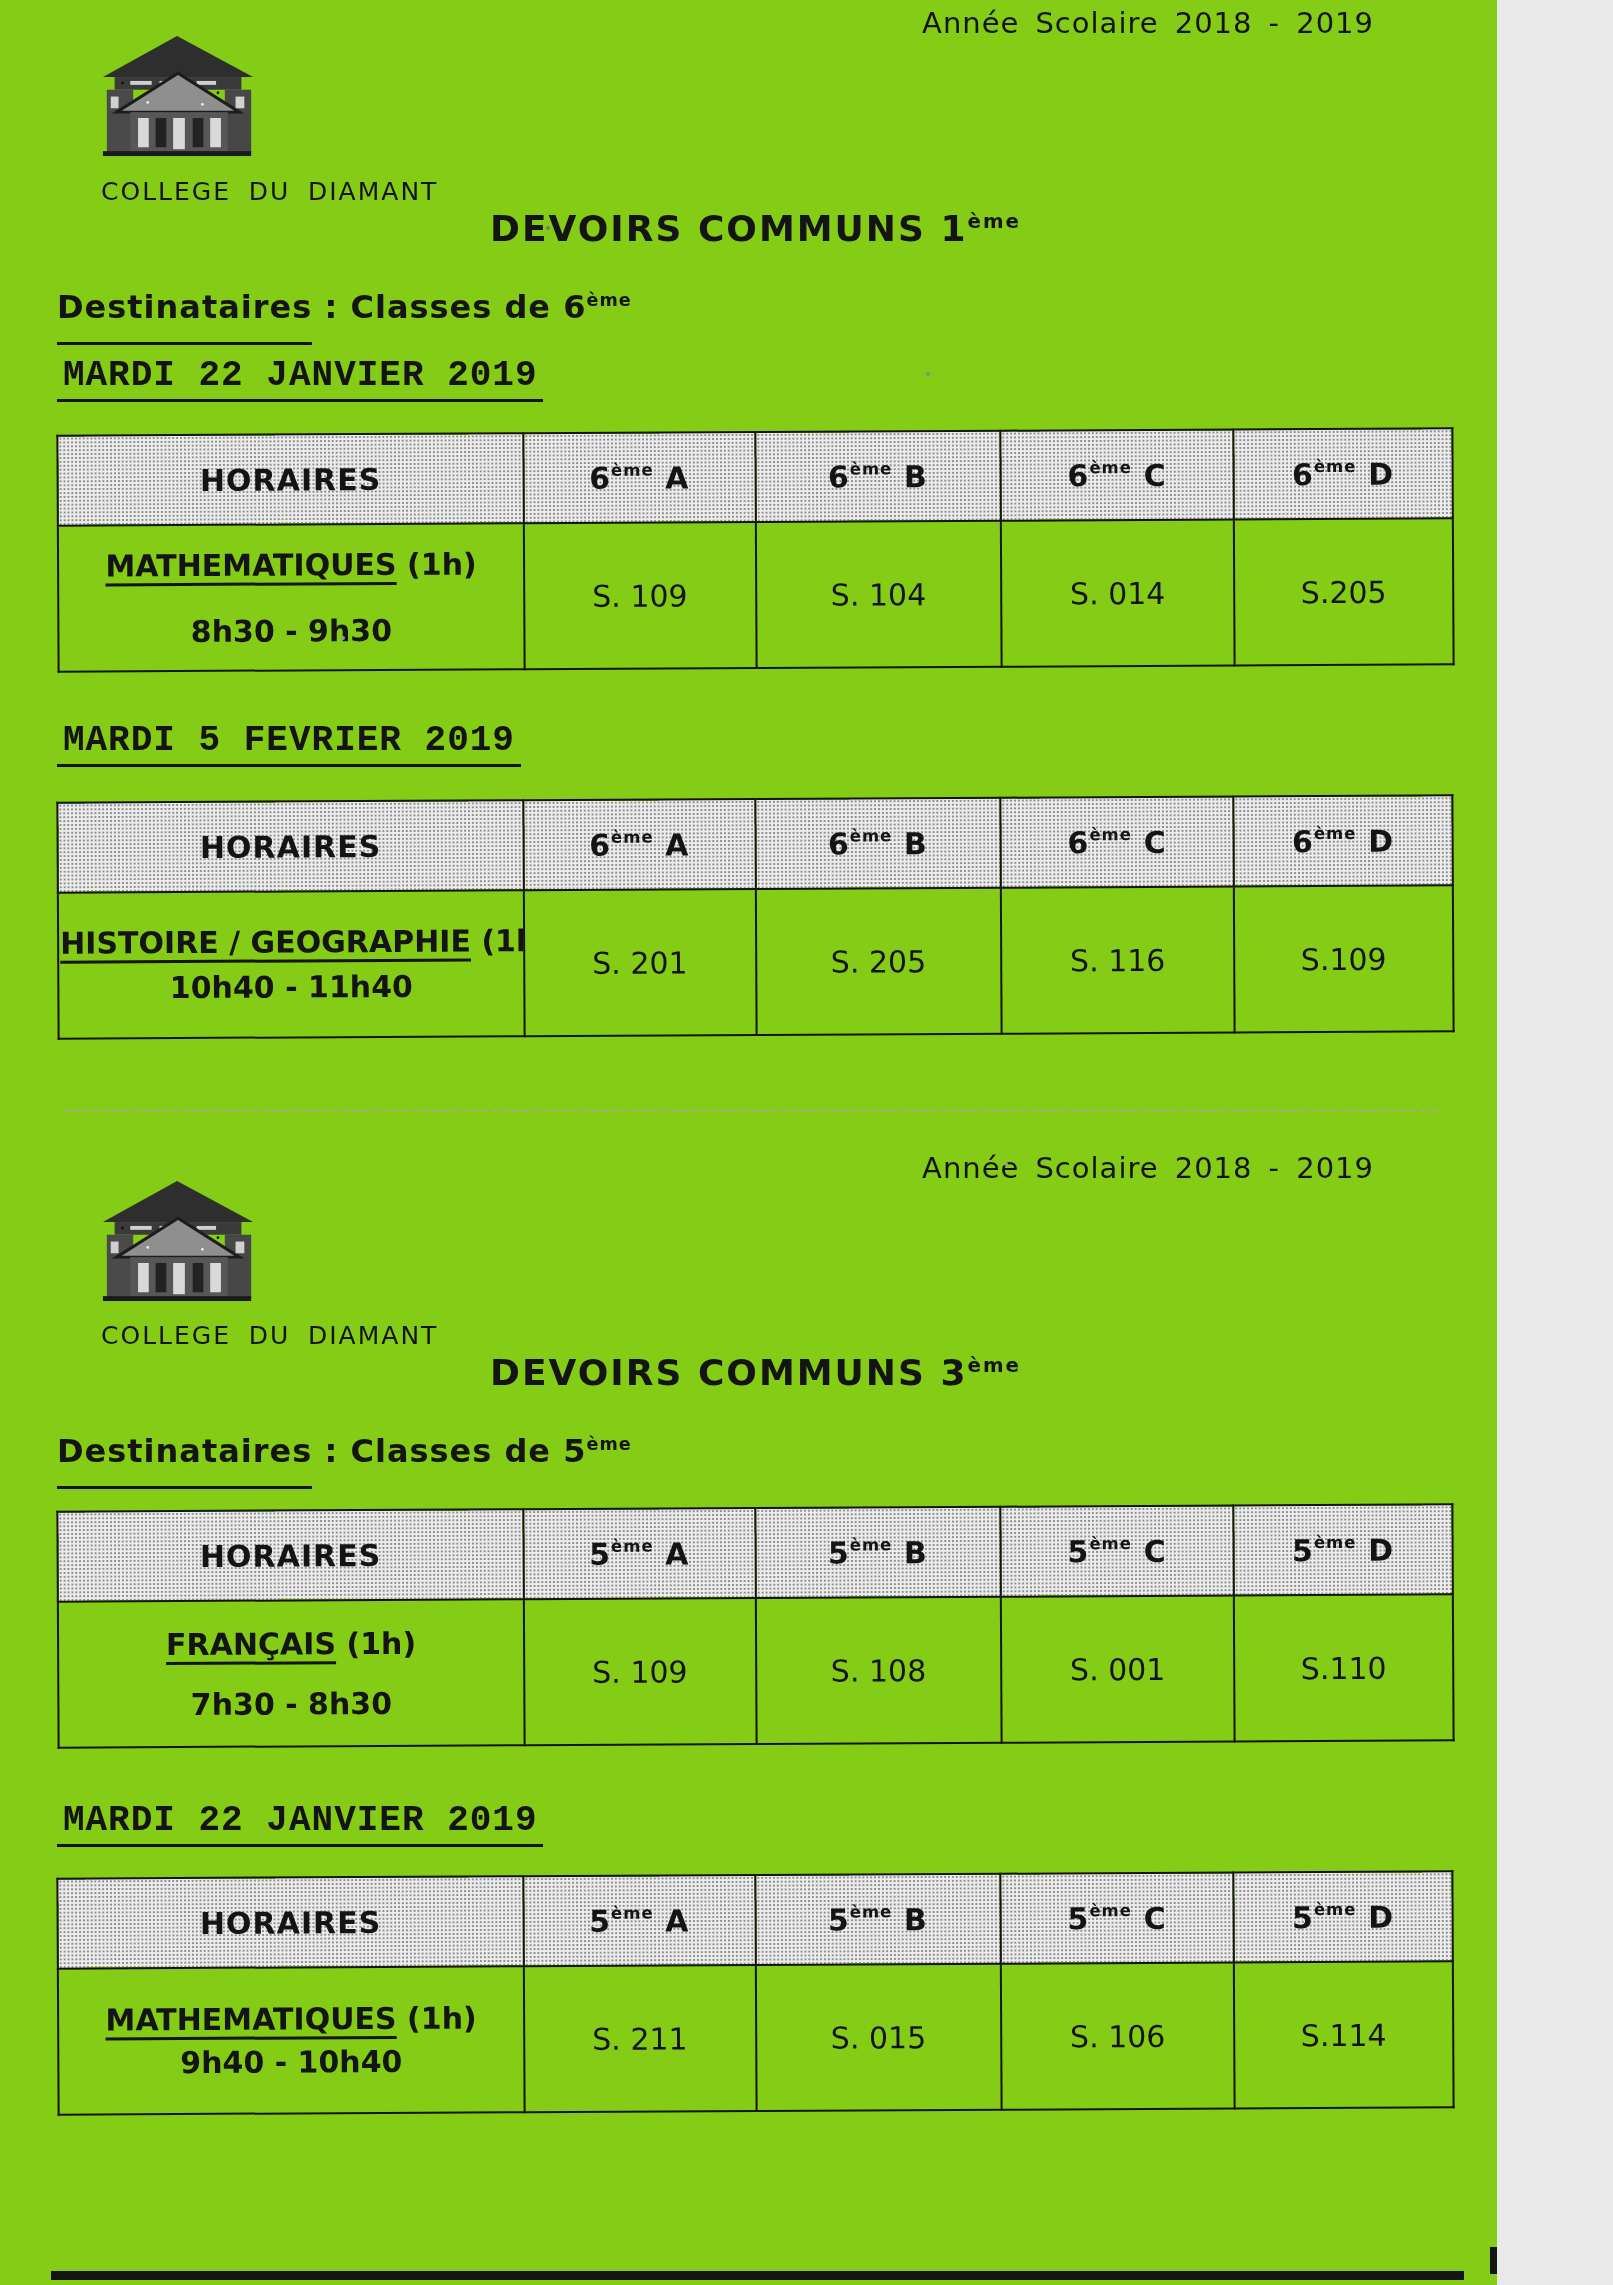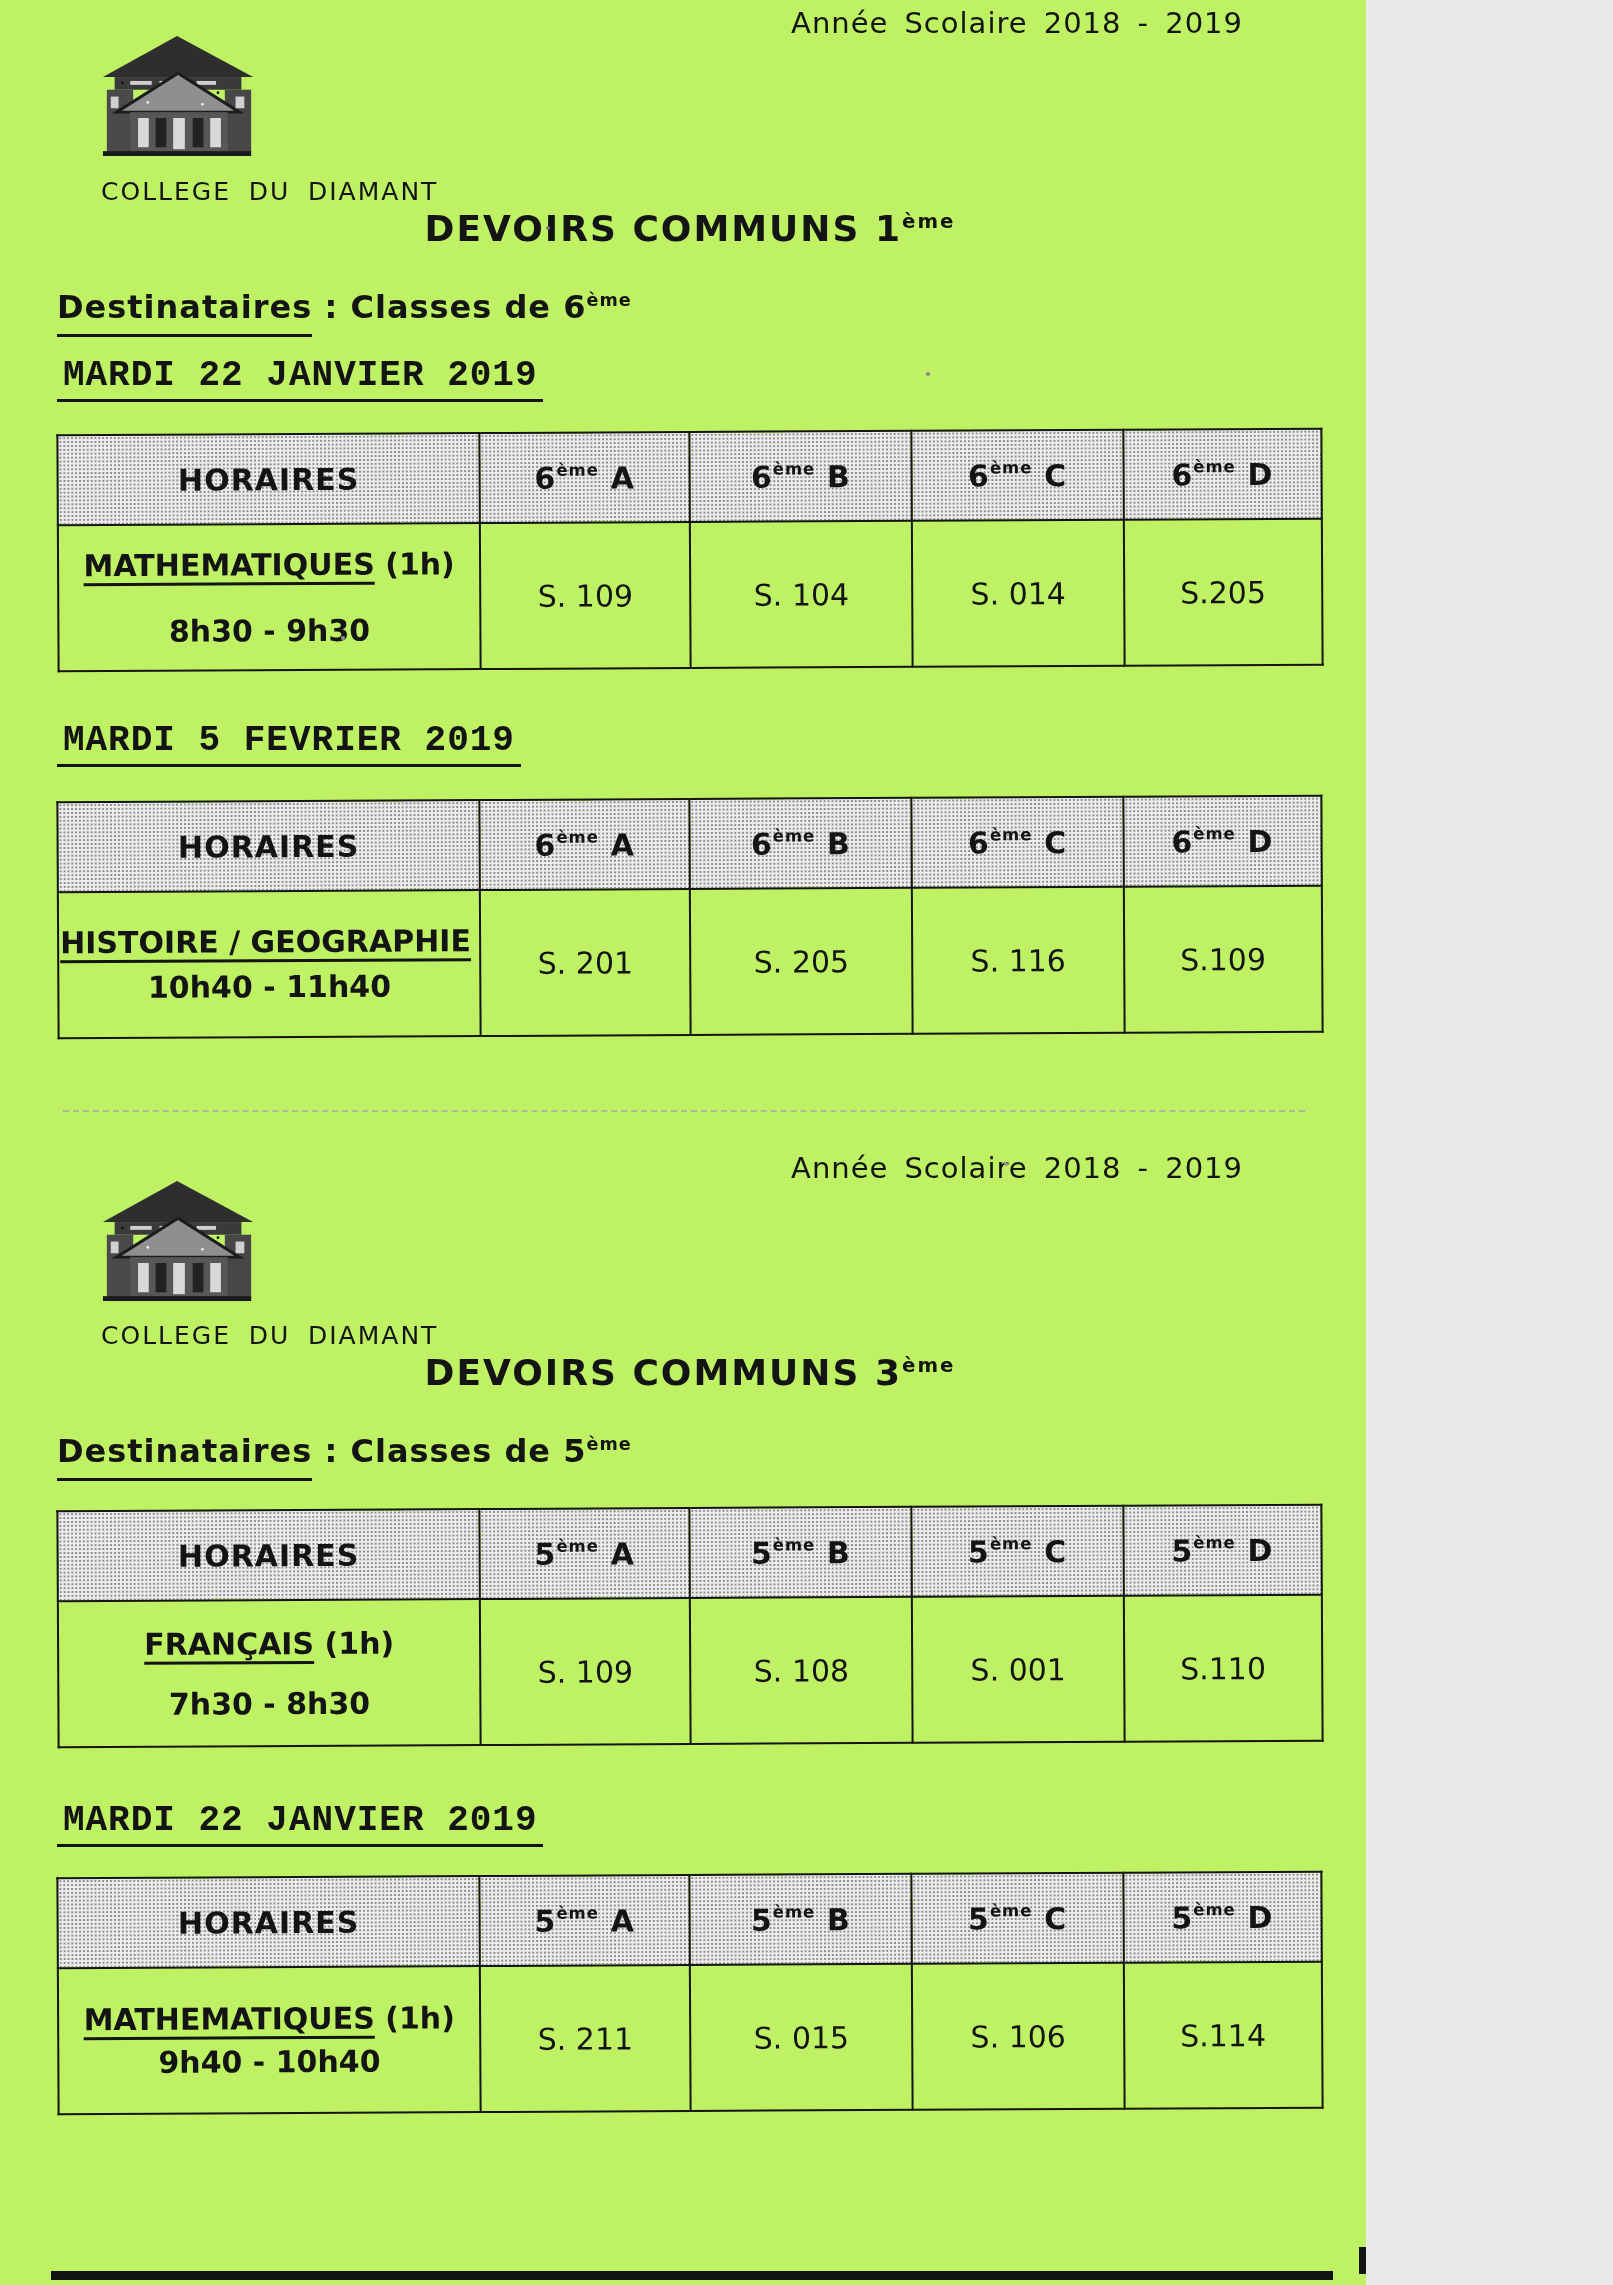--- a/index.html
+++ b/index.html
@@ -1,19 +1,19 @@
 <!DOCTYPE html>
 <html><head>
 <meta charset="utf-8">
 <style>
   html,body{margin:0;padding:0;background:#e9e9e9;}
   .page{
     position:relative;
-    width:1366px;height:2286px;
-    background:#bef264;
+    width:1497px;height:2286px;
+    background:#84cc16;
     font-family:"DejaVu Sans", sans-serif;
     color:#141414;
     overflow:hidden;
     box-sizing:border-box;
     padding:5.9px 43px 0 57px;
   }
   
   .year-line{
     text-align:right;
     font-size:29px;
@@ -41,21 +41,21 @@
     vertical-align:super;
   }
   .dest-line{
     font-size:32px;
     font-weight:bold;
     margin-top:39px;
     letter-spacing:1px;
   }
   .dest-label{
     border-bottom:3.9px solid #141414;
-    padding-bottom:8px;
+    padding-bottom:16px;
     margin-top:16px;
   }
   
   .date-heading{
     font-family:Liberation Mono, monospace;
     font-size:36px;
     font-weight:bold;
     letter-spacing:1px;
   }
   .date-heading span{

